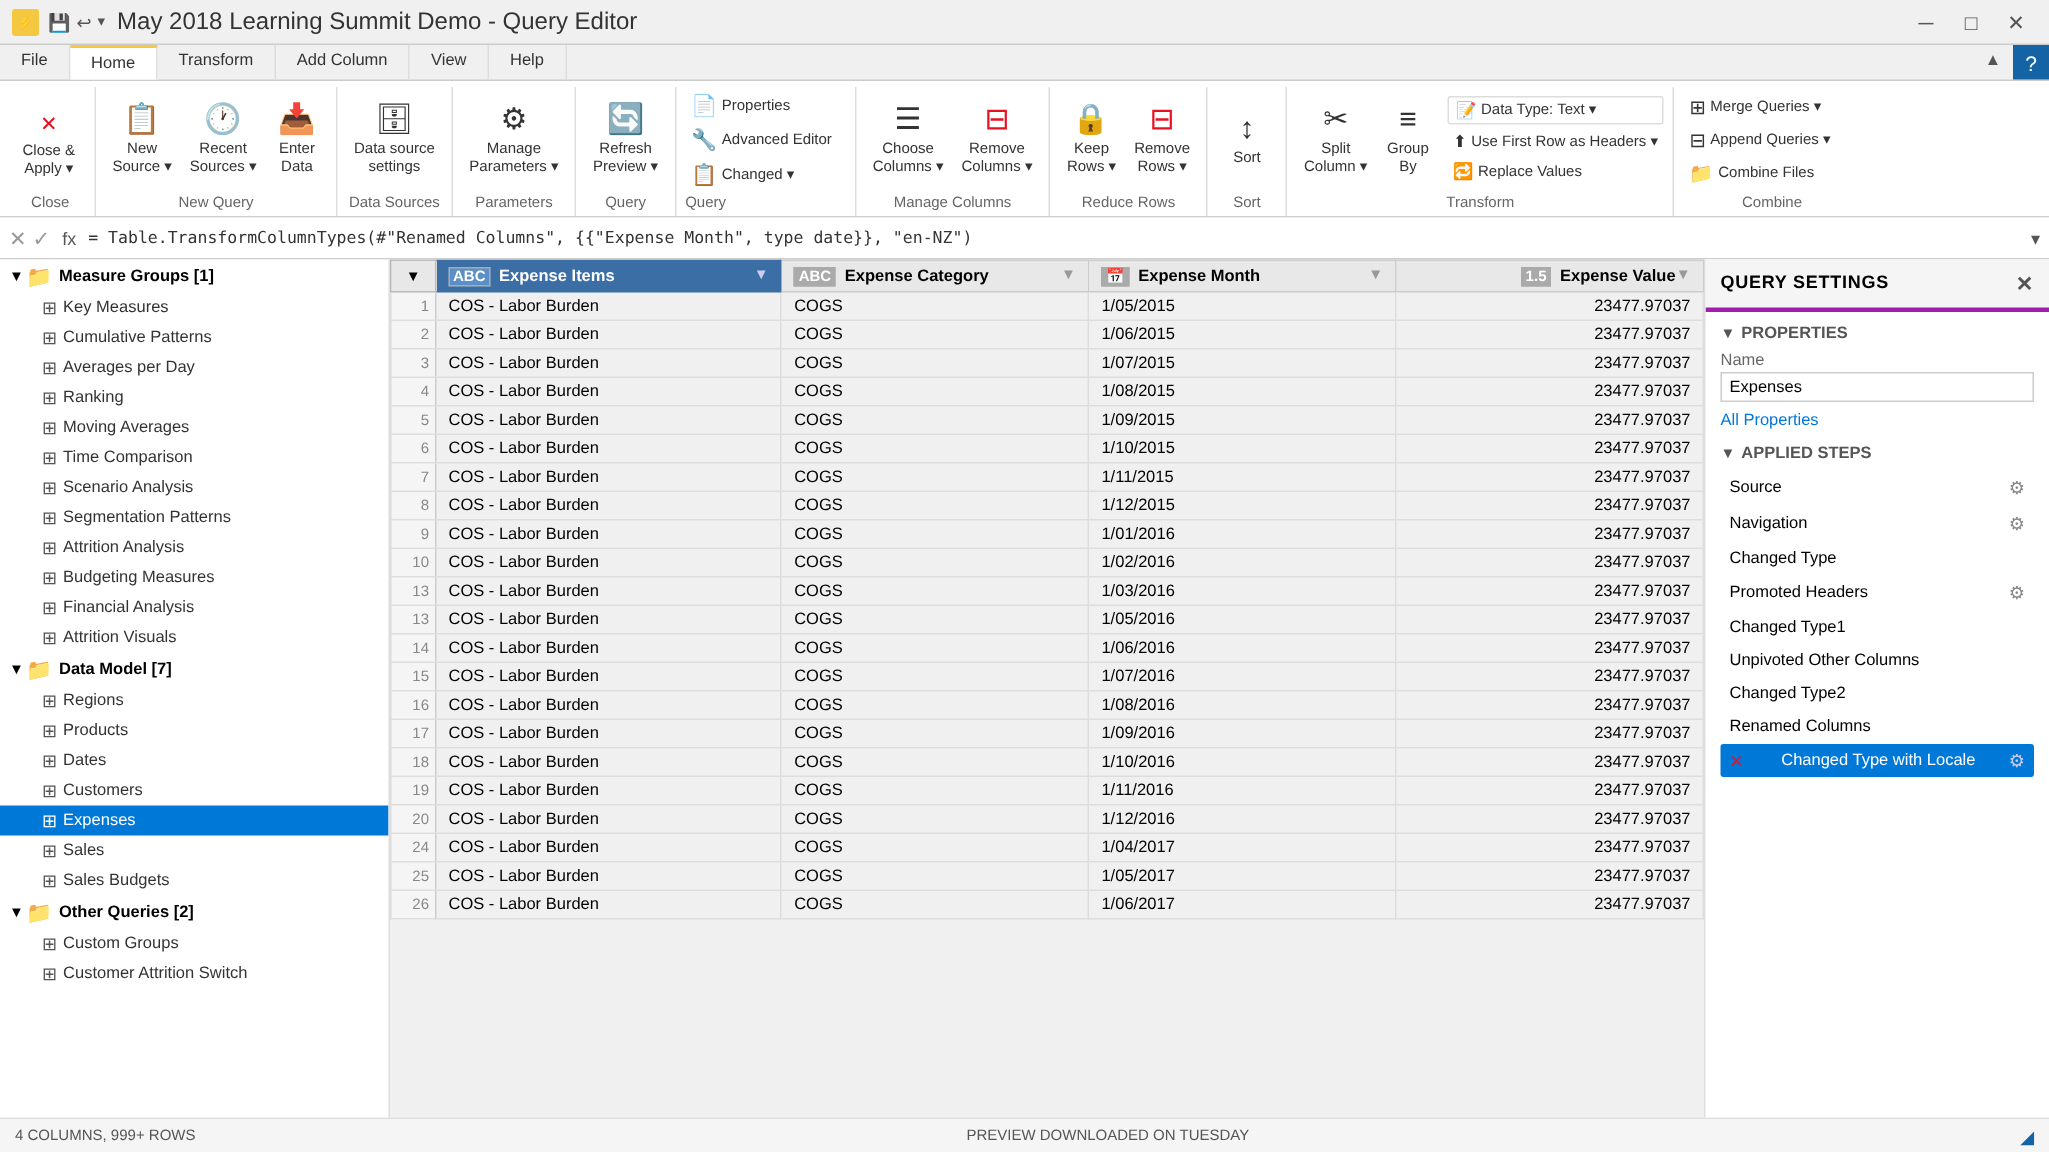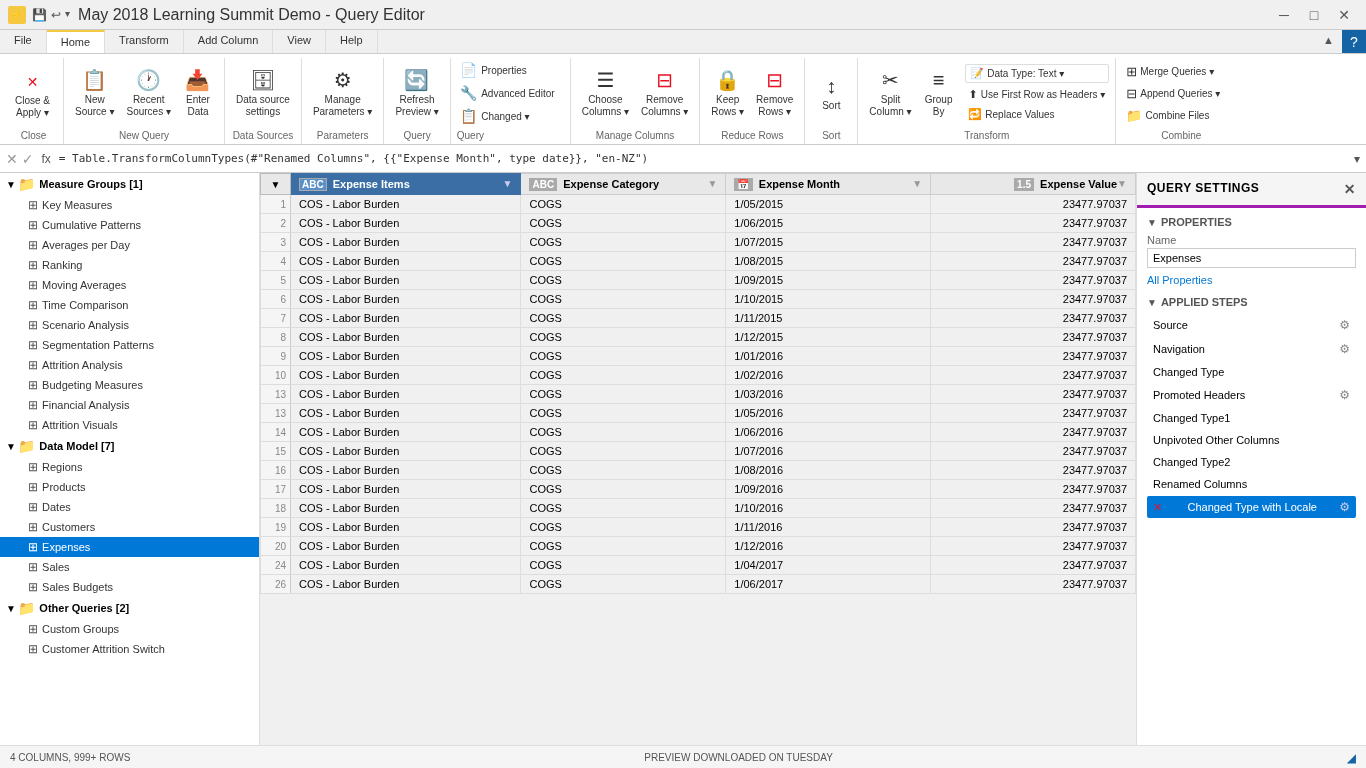--- a/index.html
+++ b/index.html
@@ -725,20 +725,27 @@
               <td style="text-align: right;">23477.97037</td>
             </tr>
             <tr>
               <td class="row-num-col">24</td>
               <td>COS - Labor Burden</td>
               <td>COGS</td>
               <td>1/04/2017</td>
               <td style="text-align: right;">23477.97037</td>
             </tr>
             <tr>
+              <td class="row-num-col">25</td>
+              <td>COS - Labor Burden</td>
+              <td>COGS</td>
+              <td>1/05/2017</td>
+              <td style="text-align: right;">23477.97037</td>
+            </tr>
+            <tr>
               <td class="row-num-col">26</td>
               <td>COS - Labor Burden</td>
               <td>COGS</td>
               <td>1/06/2017</td>
               <td style="text-align: right;">23477.97037</td>
             </tr>
           </tbody>
       </table>
     </div>
   </div>

